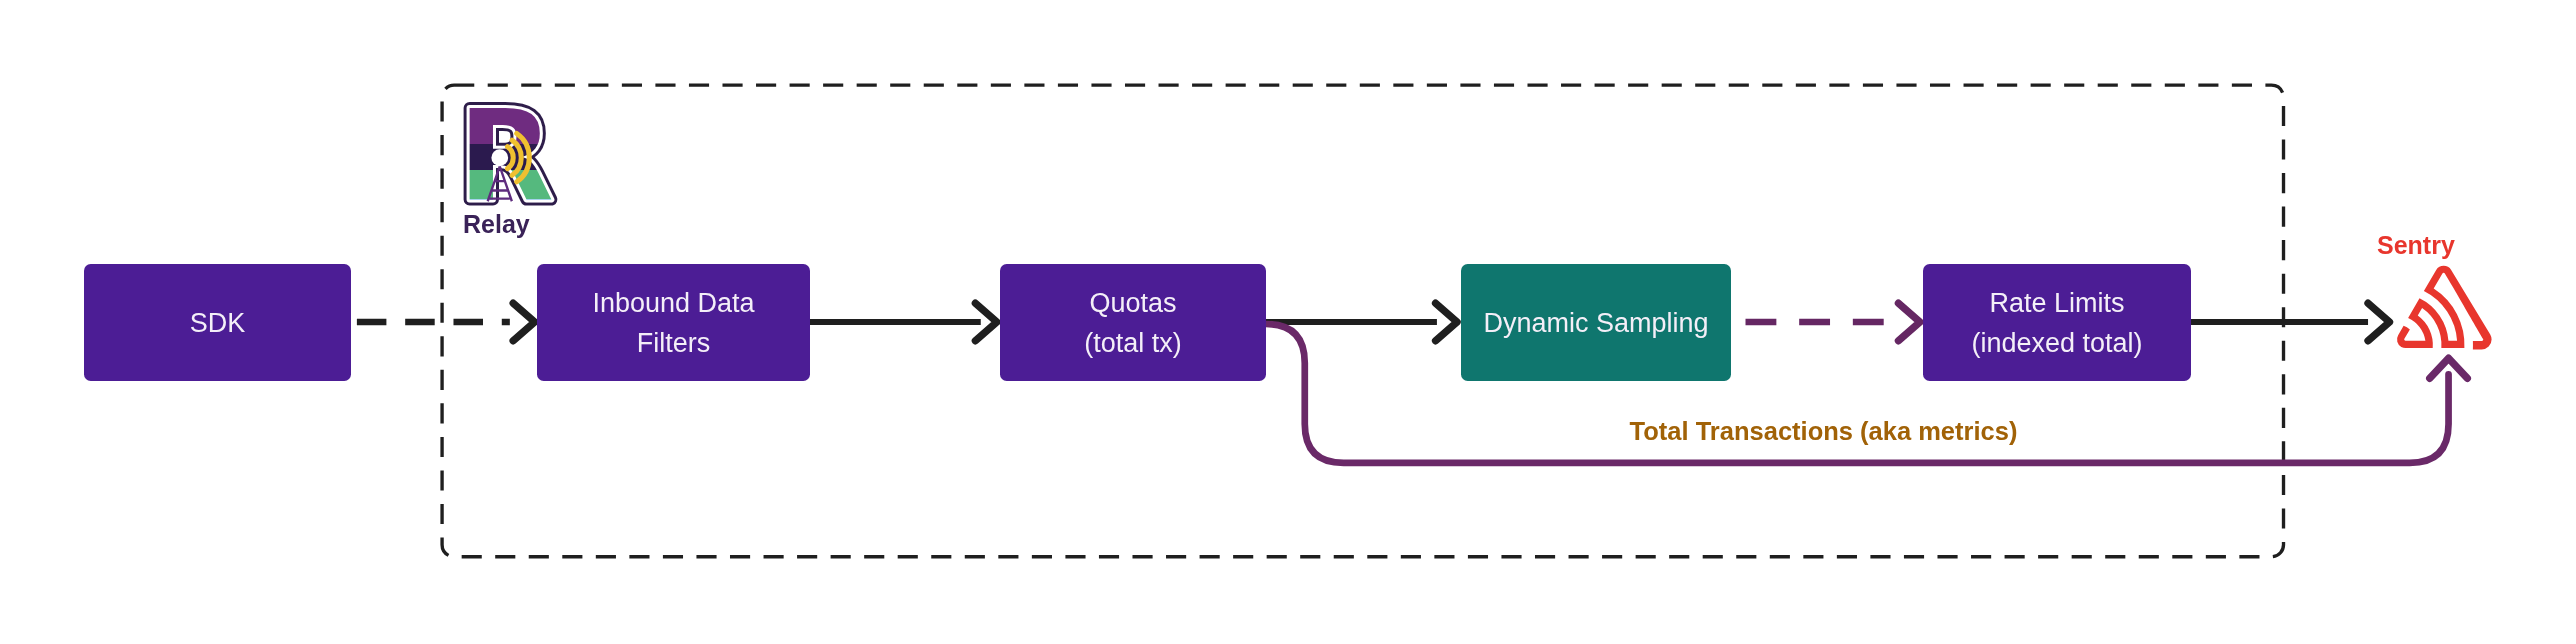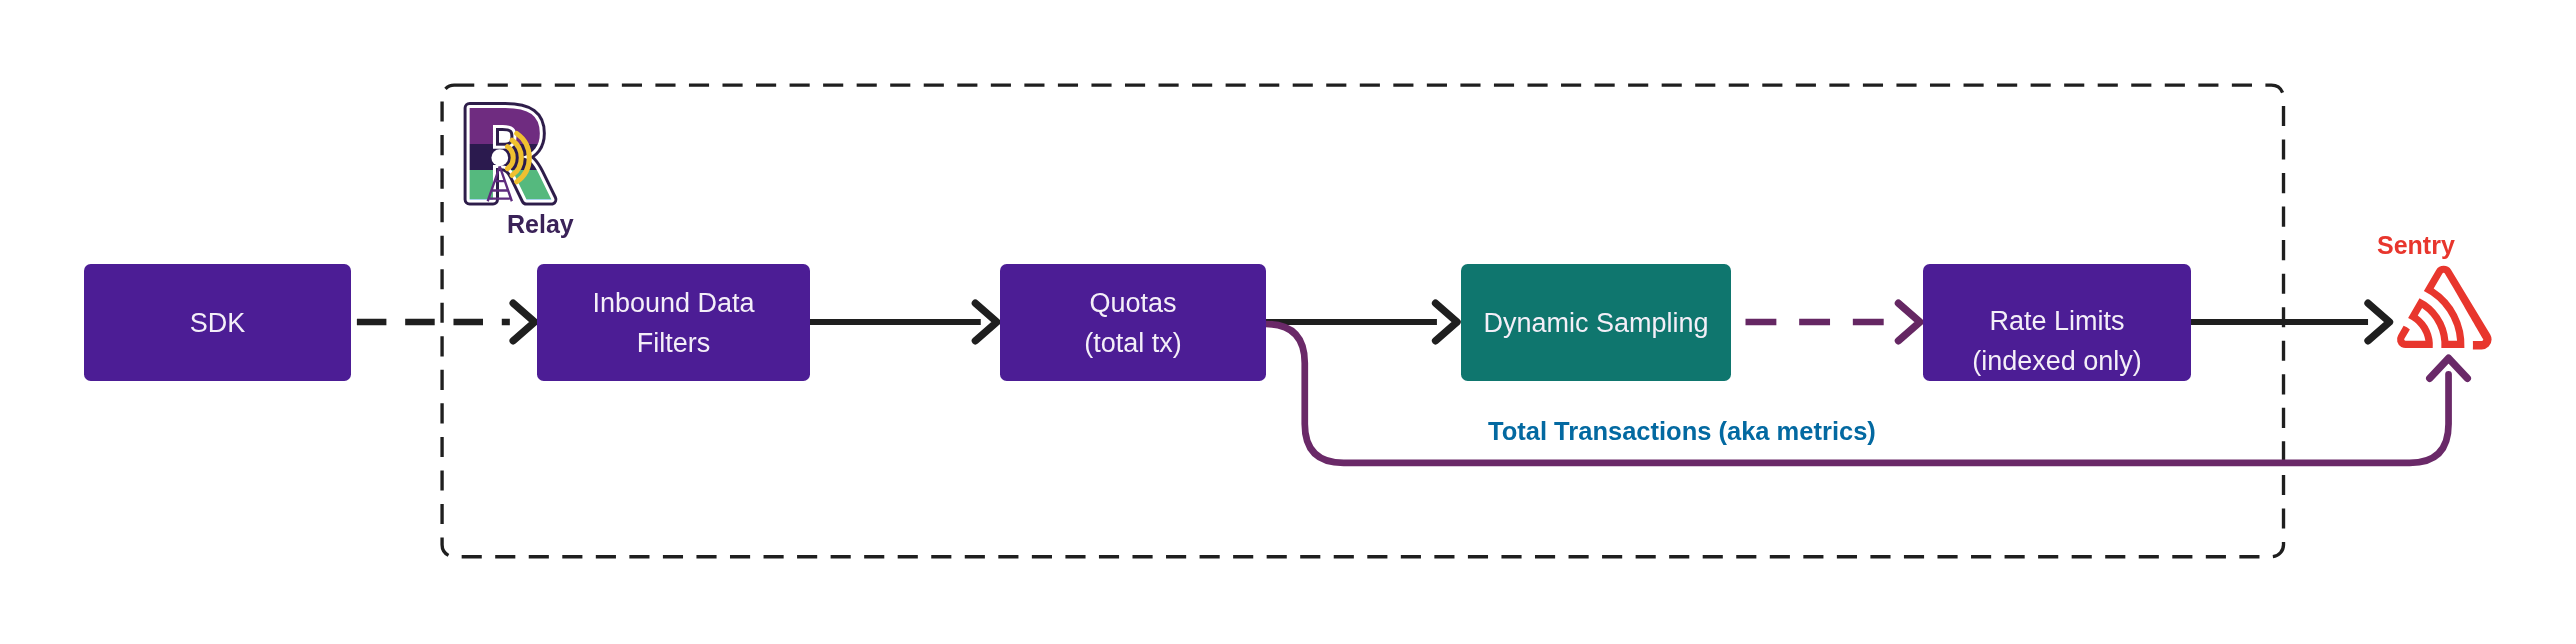--- a/index.html
+++ b/index.html
@@ -37,30 +37,30 @@
     text-align: center;
   }
   .node--highlight { background: #0f766e; }
   .logo-label {
     position: absolute;
     font-weight: bold;
     font-size: 25px;
     line-height: 27px;
     white-space: nowrap;
   }
-  .logo-label--relay { left: 463px; top: 211px; color: #3A2258; margin-left: 44px; }
+  .logo-label--relay { left: 463px; top: 211px; color: #3A2258; }
   .logo-label--sentry { left: 2377px; top: 232px; width: 134px; text-align: left; color: #E8362D; }
   .bypass-label {
     position: absolute;
     left: 1488px; top: 417px;
     width: 671px;
-    text-align: left;
+    text-align: center;
     font-weight: bold;
     font-size: 25.5px;
-    color: #0369a1;
+    color: #a16207;
     white-space: nowrap;
   }
 </style>
 </head>
 <body>
 
 <div class="canvas">
 
   <svg class="layer" width="2576" height="644" viewBox="0 0 3840 960" xmlns="http://www.w3.org/2000/svg">
     <defs>
@@ -142,23 +142,23 @@
 
   <div class="node" style="left:1000px; width:266px;">
     <span>Quotas</span>
     <span>(total tx)</span>
   </div>
 
   <div class="node node--highlight" style="left:1461px; width:270px;">
     <span>Dynamic Sampling</span>
   </div>
 
-  <div class="node" style="left:1923px; width:268px;justify-content:flex-end;">
+  <div class="node" style="left:1923px; width:268px;">
     <span>Rate Limits</span>
-    <span>(indexed only)</span>
+    <span>(indexed total)</span>
   </div>
 
   <div class="logo-label logo-label--relay">Relay</div>
   <div class="logo-label logo-label--sentry">Sentry</div>
   <div class="bypass-label">Total Transactions (aka metrics)</div>
 
 </div>
 
 
 </body></html>

